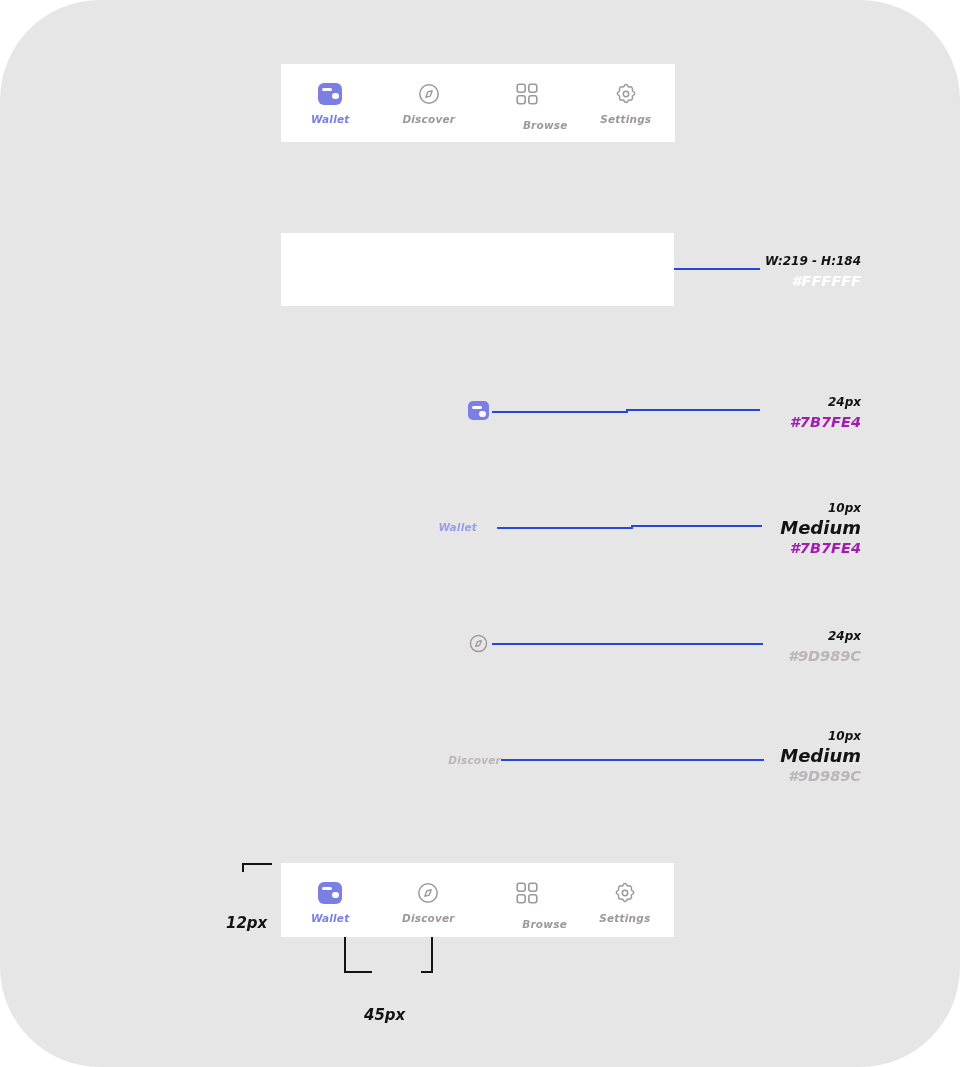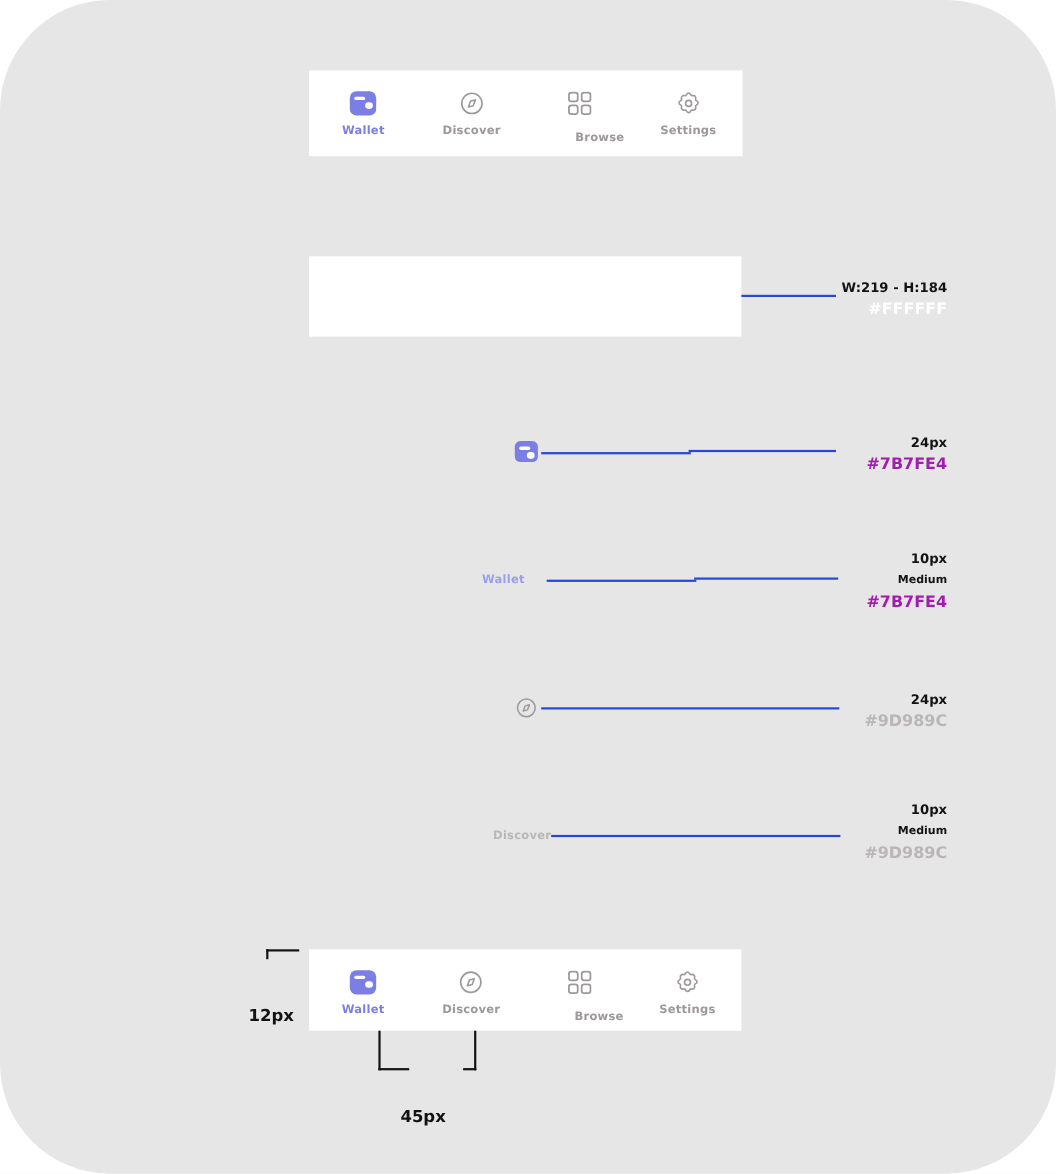--- a/index.html
+++ b/index.html
@@ -14,20 +14,21 @@
     overflow: hidden;
   }
   #canvas {
     position: absolute;
     left: 0; top: 0;
     width: 960px;
     height: 1067px;
     background: #e6e6e6;
     border-radius: 100px;
     overflow: hidden;
+    font-style: italic;
   }
 
   
   .tabbar {
     position: absolute;
     background: #ffffff;
     display: flex;
     align-items: flex-start;
   }
   #tabbar-top {
@@ -121,21 +122,21 @@
     text-align: right;
     line-height: 20px;
     white-space: nowrap;
   }
   .anno .l1 {
     font-size: 12px;
     font-weight: bold;
     color: #131313;
   }
   .anno .l2 {
-    font-size: 10px;
+    font-size: 18px;
     font-weight: bold;
     color: #131313;
   }
   .anno .hex {
     font-size: 14.5px;
     font-weight: bold;
   }
   .hex.white { color: #ffffff; }
   .hex.purple { color: #a21caf; }
   .hex.gray { color: #b9b5b8; }

